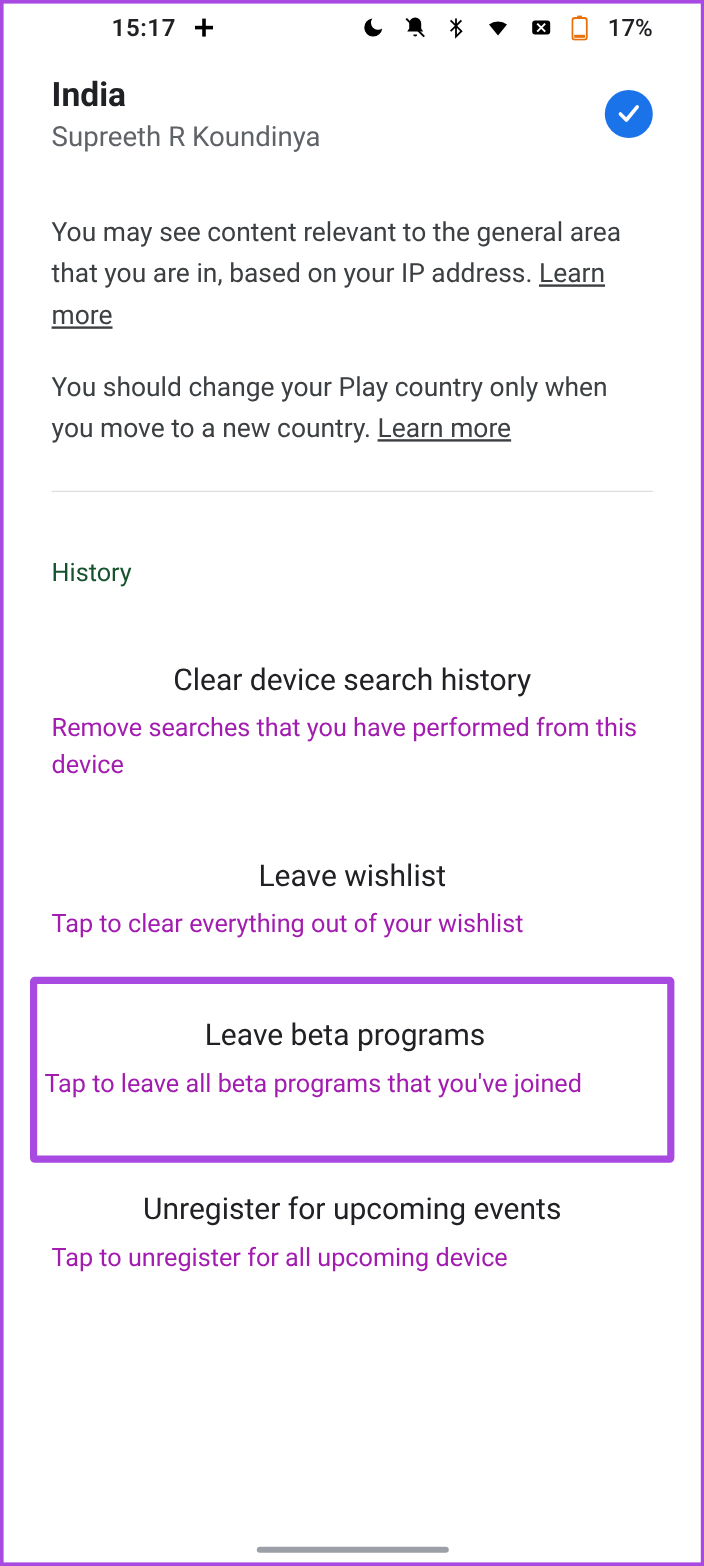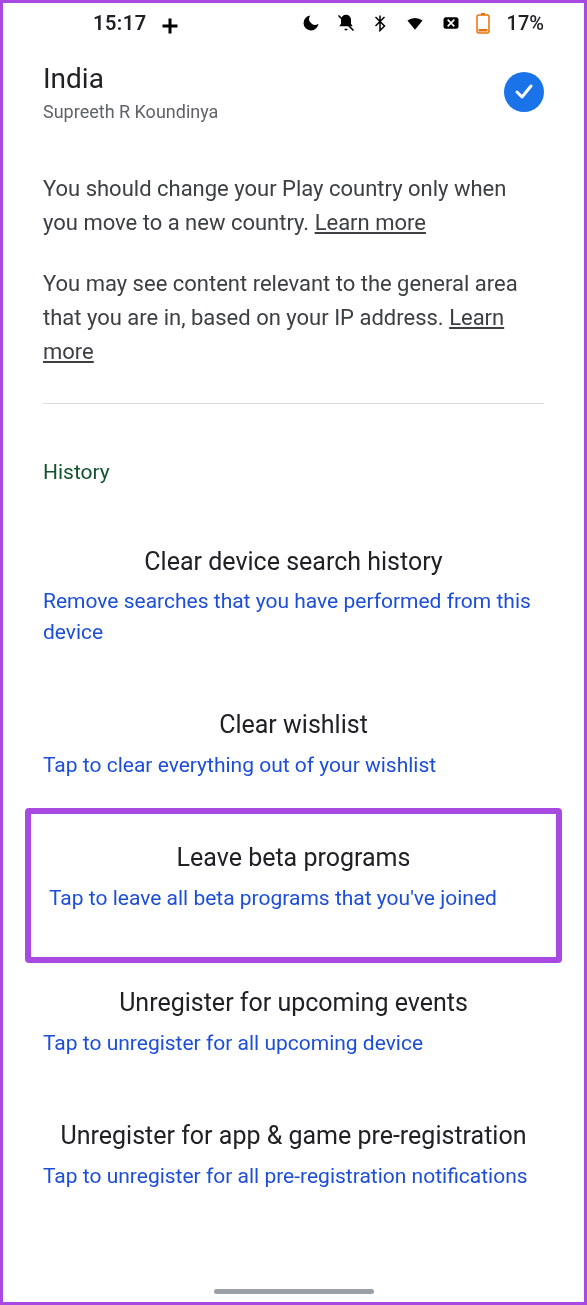--- a/index.html
+++ b/index.html
@@ -12,59 +12,59 @@
     color: #202124;
   }
   .status-bar {
     display: flex;
     justify-content: space-between;
     align-items: center;
     padding: 8px 40px 6px 90px;
     font-size: 20px;
     font-weight: 500;
   }
-  .status-left { display: flex; align-items: flex-end; gap: 14px; }
+  .status-left { display: flex; align-items: center; gap: 14px; }
   .status-right { display: flex; align-items: center; gap: 15px; }
   .status-clock { font-weight: 600; letter-spacing: 0.5px; }
   .slack-icon {
     width: 18px; height: 18px;
     display: inline-flex; align-items: center; justify-content: center;
     font-weight: 800; font-size: 20px;
   }
   .icon-svg { display: block; }
   .battery-text { font-size: 20px; font-weight: 500; margin-left: 2px;}
   .content { padding: 0 40px; }
   .country-row {
     display: flex;
     justify-content: space-between;
     align-items: center;
     padding: 20px 0 12px 0;
   }
-  .country-title { font-size: 28px; font-weight: 400; line-height: 1.3; color:#202124;}
-  .country-sub { font-size: 18px; color: #5f6368; margin-top: 4px; }
+  .country-title { font-size: 28px; font-weight: 700; line-height: 1.3; color:#202124;}
+  .country-sub { font-size: 23px; color: #5f6368; margin-top: 4px; }
   .check-badge {
     width: 40px; height: 40px;
     border-radius: 50%;
     background: #1a73e8;
     display: flex; align-items: center; justify-content: center;
     flex-shrink: 0;
   }
   .info-block { margin-top: 38px; font-size: 22px; line-height: 1.55; color: #3c4043; }
   .info-block + .info-block { margin-top: 26px; }
   .learn-more { text-decoration: underline; color:#3c4043; }
   .divider { border: none; border-top: 1px solid #dadce0; margin: 34px 0 0 0; }
   .section-label { font-size: 21px; color: #14532d; margin-top: 56px; }
   .setting-item { margin-top: 62px; }
   .setting-title { font-size: 25px; font-weight: 400; color: #202124; line-height:1.3;text-align:center;}
-  .setting-desc { font-size: 21px; color: #1d4ed8; margin-top: 8px; line-height: 1.45; }
+  .setting-desc { font-size: 21px; color: #a21caf; margin-top: 8px; line-height: 1.45; }
   .highlight-box {
     border: 6px solid #a84ae2;
     border-radius: 4px;
     margin: 28px -18px 0 -18px;
-    padding: 28px 18px 44px 18px;
+    padding: 28px 18px 44px 6px;
   }
   .highlight-box .setting-item { margin-top: 0; }
   .after-highlight { margin-top: 24px; }
   .home-indicator {
     position: absolute;
     bottom: 8px;
     left: 50%;
     transform: translateX(-50%);
     width: 160px;
     height: 5px;
@@ -132,53 +132,49 @@
       <div class="country-sub">Supreeth R Koundinya</div>
     </div>
     <div class="check-badge">
       <svg width="24" height="24" viewBox="0 0 24 24">
           <path d="M5 12l5 5 9-11" fill="none" stroke="#fff" stroke-width="3" stroke-linecap="round" stroke-linejoin="round"></path>
         </svg>
     </div>
   </div>
 
   <div class="info-block">
-    <span>You should change your Play country only when you move to a new country. </span><span class="learn-more">Learn more</span>
+    <span>You may see content relevant to the general area that you are in, based on your IP address. </span><span class="learn-more">Learn more</span>
   </div>
 
   <div class="info-block">
-    <span>You may see content relevant to the general area that you are in, based on your IP address. </span><span class="learn-more">Learn more</span>
+    <span>You should change your Play country only when you move to a new country. </span><span class="learn-more">Learn more</span>
   </div>
 
   <hr class="divider">
 
   <div class="section-label">History</div>
 
   <div class="setting-item">
     <div class="setting-title">Clear device search history</div>
     <div class="setting-desc">Remove searches that you have performed from this device</div>
   </div>
 
   <div class="setting-item">
-    <div class="setting-title">Clear wishlist</div>
+    <div class="setting-title">Leave wishlist</div>
     <div class="setting-desc">Tap to clear everything out of your wishlist</div>
   </div>
 
   <div class="highlight-box">
     <div class="setting-item">
       <div class="setting-title">Leave beta programs</div>
       <div class="setting-desc">Tap to leave all beta programs that you've joined</div>
     </div>
   </div>
 
   <div class="setting-item after-highlight">
     <div class="setting-title">Unregister for upcoming events</div>
     <div class="setting-desc">Tap to unregister for all upcoming device</div>
   </div>
 
-  <div class="setting-item">
-    <div class="setting-title">Unregister for app &amp; game pre-registration</div>
-    <div class="setting-desc">Tap to unregister for all pre-registration notifications</div>
-  </div>
 
 </div>
 
 <div class="home-indicator"></div>
 
 </body></html>

